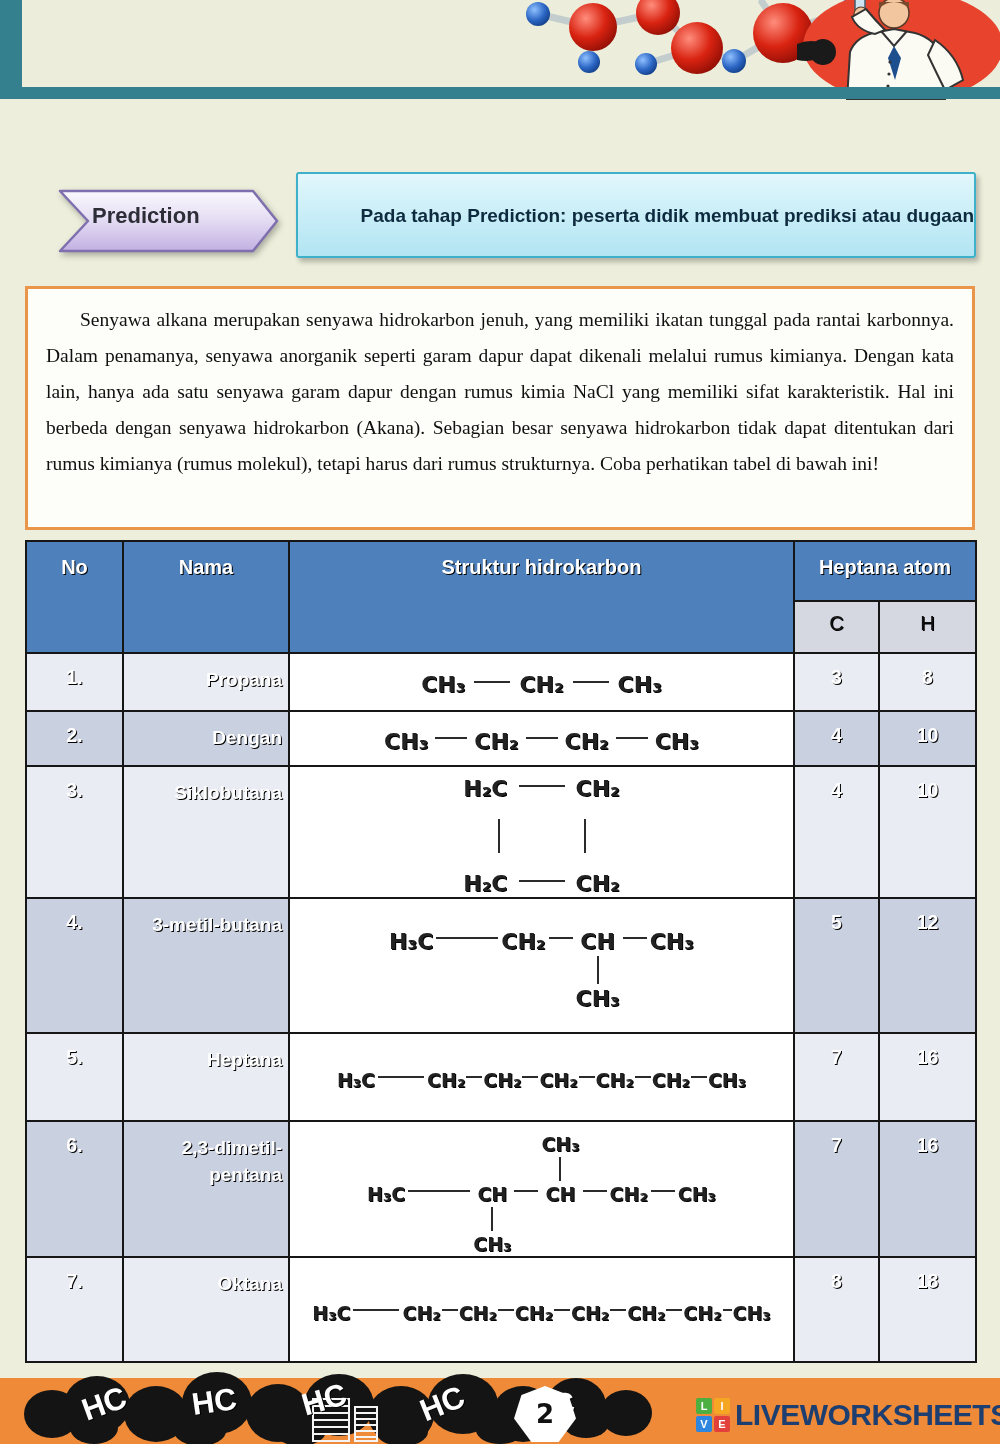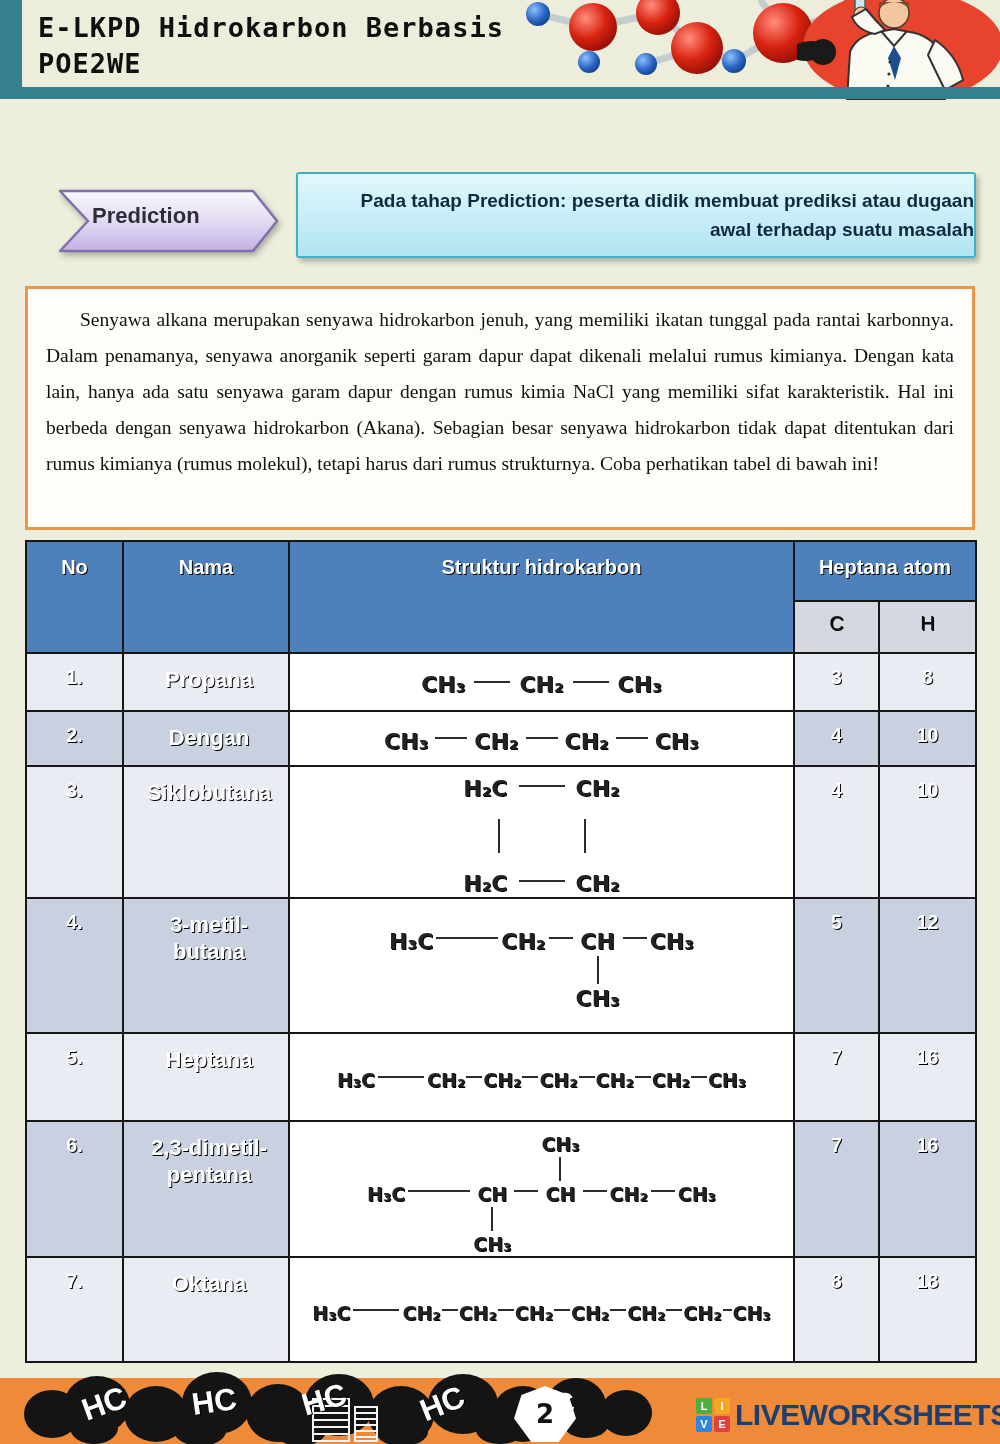--- a/index.html
+++ b/index.html
@@ -33,21 +33,21 @@
          border:3px solid #e9964a;box-sizing:border-box;padding:13px 18px 8px 18px;}
   .intro p{margin:0;font-size:19.5px;line-height:36px;text-align:justify;text-indent:34px;color:#101010;}
 
   
   table.hc{position:absolute;left:25px;top:540px;border-collapse:collapse;table-layout:fixed;}
   table.hc th,table.hc td{border:2px solid #161616;box-sizing:border-box;}
   table.hc th{background:#4e80bb;color:#ffffff;font-weight:bold;font-size:20px;
               vertical-align:top;padding-top:14px;}
   table.hc th.sub{background:#d5d8e1;color:#101010;font-weight:normal;padding-top:10px;height:52px;}
   td.cno{text-align:center;vertical-align:top;padding-top:12px;font-size:19.5px;}
-  td.cnama{text-align:center;vertical-align:top;padding:12px 6px 0 12px;font-size:22px;line-height:27px;}
+  td.cnama{text-align:right;vertical-align:top;padding:12px 6px 0 12px;font-size:19px;line-height:27px;}
   td.cstruct{background:#ffffff;text-align:center;vertical-align:middle;}
   td.cnum{text-align:center;vertical-align:top;padding-top:12px;font-size:19.5px;}
   tr.light td{background:#eaecf3;}
   tr.dark td{background:#c9d0e0;}
   tr.light td.cstruct,tr.dark td.cstruct{background:#ffffff;}
 
   
   .lin{display:inline-flex;align-items:center;font-family:"DejaVu Sans",sans-serif;color:#222;}
   .s22{font-size:22px;}
   .s19{font-size:19px;}
@@ -146,41 +146,36 @@
       <path d="M86,31 L99,46 L112,31" fill="none" stroke="#333" stroke-width="2"></path>
       <polygon points="99,46 106,58 100,80 93,58" fill="#1d4f8f"></polygon>
       <path d="M80,34 Q62,30 57,17 L71,9 Q80,20 90,30 Z" fill="#fbfbf4" stroke="#333" stroke-width="2"></path>
       <path d="M140,40 Q162,55 168,80 L150,90 Q140,70 133,55 Z" fill="#fbfbf4" stroke="#333" stroke-width="2"></path>
       <circle cx="95" cy="62" r="1.6" fill="#333"></circle>
         <circle cx="94" cy="74" r="1.6" fill="#333"></circle>
         <circle cx="93" cy="86" r="1.6" fill="#333"></circle>
     </svg>
     <div class="hdr-bar"></div>
     <div class="hdr-stripe"></div>
-    <div class="hdr-title">
-      <div>E-LKPD Hidrokarbon Berbasis</div>
-      <div>POE2WE</div>
-    </div>
   </div>
 
   <svg class="pred-arrow" width="224" height="66" viewBox="0 0 224 66">
     <defs>
       <linearGradient id="pg" x1="0" y1="0" x2="0" y2="1">
         <stop offset="0%" stop-color="#faf8fe"></stop>
           <stop offset="45%" stop-color="#e6dff4"></stop>
           <stop offset="100%" stop-color="#c2b0e2"></stop>
       </linearGradient>
     </defs>
     <path d="M3,3 L196,3 L220,33 L196,63 L3,63 L31,33 Z" fill="url(#pg)" stroke="#7f6fae" stroke-width="2.5" stroke-linejoin="round"></path>
   </svg>
   <div class="pred-label">Prediction</div>
 
   <div class="pred-box">
     <div>Pada tahap Prediction: peserta didik membuat prediksi atau dugaan</div>
-    <div>awal terhadap suatu masalah</div>
   </div>
 
   <div class="intro">
     <p>Senyawa alkana merupakan senyawa hidrokarbon jenuh, yang memiliki ikatan tunggal pada rantai karbonnya. Dalam penamanya, senyawa anorganik seperti garam dapur dapat dikenali melalui rumus kimianya. Dengan kata lain, hanya ada satu senyawa garam dapur dengan rumus kimia NaCl yang memiliki sifat karakteristik. Hal ini berbeda dengan senyawa hidrokarbon (Akana). Sebagian besar senyawa hidrokarbon tidak dapat ditentukan dari rumus kimianya (rumus molekul), tetapi harus dari rumus strukturnya. Coba perhatikan tabel di bawah ini!</p>
   </div>
 
   <table class="hc">
     <colgroup>
         <col style="width:97px">
         <col style="width:166px">

